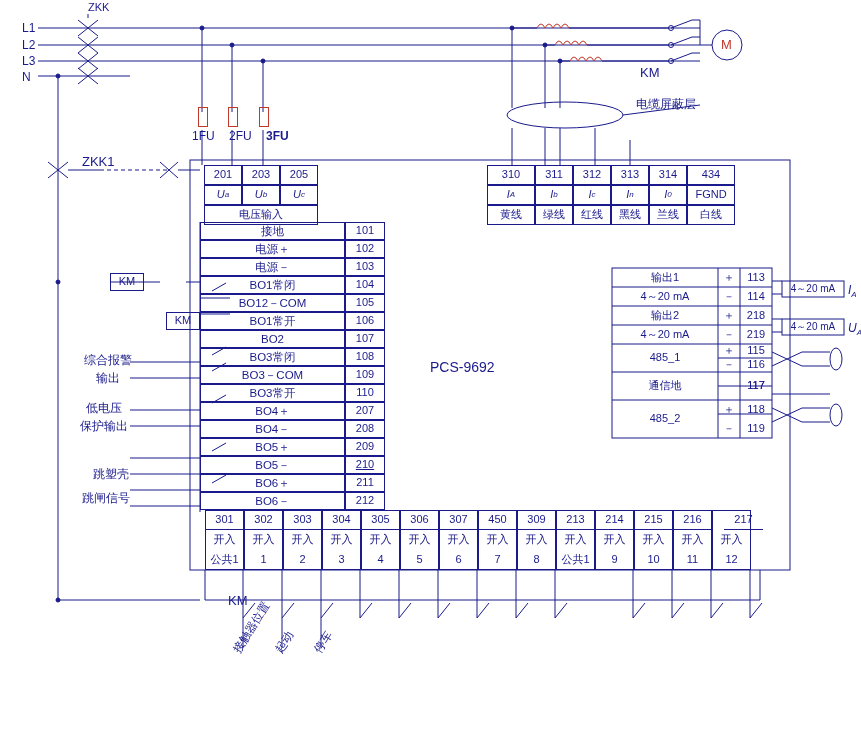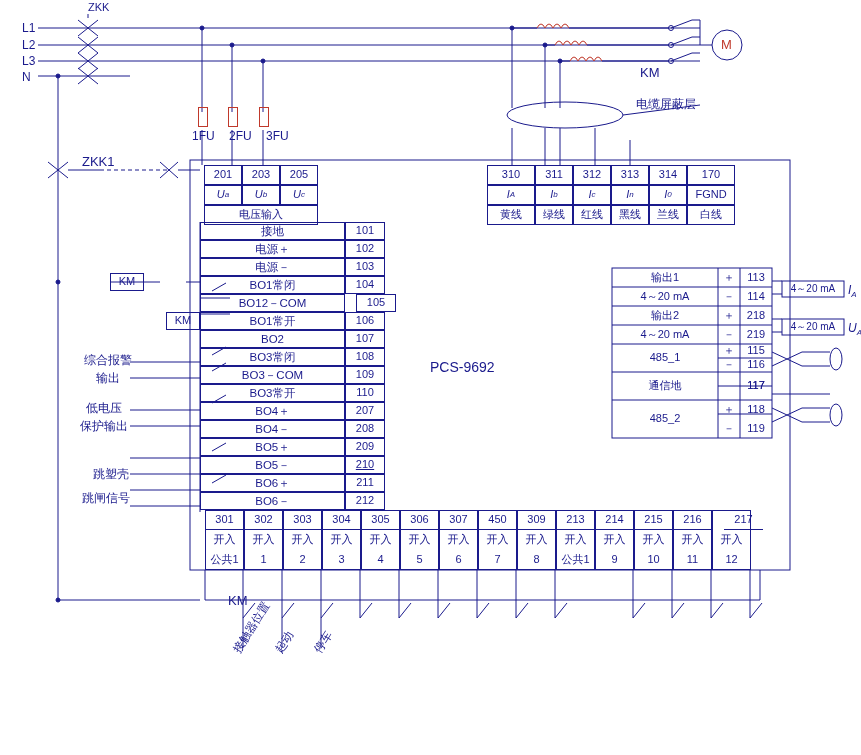--- a/index.html
+++ b/index.html
@@ -205,21 +205,21 @@
   <div class="lbl" style="left:82px;top:155px;font-size:13px;">ZKK1</div>
   <div class="lbl" style="left:721px;top:38px;font-size:13px;color:#c0392b;">M</div>
   <div class="lbl" style="left:640px;top:66px;font-size:13px;">KM</div>
   <div class="lbl" style="left:636px;top:98px;">电缆屏蔽层</div>
 
   <div style="position:absolute;left:198px;top:107px;width:8px;height:18px;border:1px solid #c0392b;"></div>
   <div style="position:absolute;left:228px;top:107px;width:8px;height:18px;border:1px solid #c0392b;"></div>
   <div style="position:absolute;left:259px;top:107px;width:8px;height:18px;border:1px solid #c0392b;"></div>
   <div class="lbl" style="left:192px;top:130px;">1FU</div>
   <div class="lbl" style="left:229px;top:130px;">2FU</div>
-  <div class="lbl" style="left:266px;top:130px;">3FU</div>
+  <div class="lbl" style="left:266px;top:130px;font-weight:bold;">3FU</div>
 
   <div class="cbox" style="left:204px;top:165px;width:38px;height:20px;">201</div>
   <div class="cbox" style="left:242px;top:165px;width:38px;height:20px;">203</div>
   <div class="cbox" style="left:280px;top:165px;width:38px;height:20px;">205</div>
   <div class="cbox" style="left:204px;top:185px;width:38px;height:20px;font-style:italic;">
       <span>U</span>
       <span class="sub">a</span>
     </div>
   <div class="cbox" style="left:242px;top:185px;width:38px;height:20px;font-style:italic;">
       <span>U</span>
@@ -229,21 +229,21 @@
       <span>U</span>
       <span class="sub">c</span>
     </div>
   <div class="cbox" style="left:204px;top:205px;width:114px;height:20px;">电压输入</div>
 
   <div class="cbox" style="left:487px;top:165px;width:48px;height:20px;">310</div>
   <div class="cbox" style="left:535px;top:165px;width:38px;height:20px;">311</div>
   <div class="cbox" style="left:573px;top:165px;width:38px;height:20px;">312</div>
   <div class="cbox" style="left:611px;top:165px;width:38px;height:20px;">313</div>
   <div class="cbox" style="left:649px;top:165px;width:38px;height:20px;">314</div>
-  <div class="cbox" style="left:687px;top:165px;width:48px;height:20px;">170</div>
+  <div class="cbox" style="left:687px;top:165px;width:48px;height:20px;">434</div>
 
   <div class="cbox" style="left:487px;top:185px;width:48px;height:20px;font-style:italic;">
       <span>I</span>
       <span class="sub">A</span>
     </div>
   <div class="cbox" style="left:535px;top:185px;width:38px;height:20px;font-style:italic;">
       <span>I</span>
       <span class="sub">b</span>
     </div>
   <div class="cbox" style="left:573px;top:185px;width:38px;height:20px;font-style:italic;">
@@ -270,21 +270,21 @@
   <div id="io-list">
       <div class="cbox rowlabel" style="left: 200px; top: 222px; width: 145px; height: 18px;">接地</div>
       <div class="cbox term" style="left: 345px; top: 222px; width: 40px; height: 18px;">101</div>
       <div class="cbox rowlabel" style="left: 200px; top: 240px; width: 145px; height: 18px;">电源＋</div>
       <div class="cbox term" style="left: 345px; top: 240px; width: 40px; height: 18px;">102</div>
       <div class="cbox rowlabel" style="left: 200px; top: 258px; width: 145px; height: 18px;">电源－</div>
       <div class="cbox term" style="left: 345px; top: 258px; width: 40px; height: 18px;">103</div>
       <div class="cbox rowlabel" style="left: 200px; top: 276px; width: 145px; height: 18px;">BO1常闭</div>
       <div class="cbox term" style="left: 345px; top: 276px; width: 40px; height: 18px;">104</div>
       <div class="cbox rowlabel" style="left: 200px; top: 294px; width: 145px; height: 18px;">BO12－COM</div>
-      <div class="cbox term" style="left: 345px; top: 294px; width: 40px; height: 18px; margin-left: 11px;">105</div>
+      <div class="cbox term" style="left: 345px; top: 294px; width: 40px; height: 18px;">105</div>
       <div class="cbox rowlabel" style="left: 200px; top: 312px; width: 145px; height: 18px;">BO1常开</div>
       <div class="cbox term" style="left: 345px; top: 312px; width: 40px; height: 18px;">106</div>
       <div class="cbox rowlabel" style="left: 200px; top: 330px; width: 145px; height: 18px;">BO2</div>
       <div class="cbox term" style="left: 345px; top: 330px; width: 40px; height: 18px;">107</div>
       <div class="cbox rowlabel" style="left: 200px; top: 348px; width: 145px; height: 18px;">BO3常闭</div>
       <div class="cbox term" style="left: 345px; top: 348px; width: 40px; height: 18px;">108</div>
       <div class="cbox rowlabel" style="left: 200px; top: 366px; width: 145px; height: 18px;">BO3－COM</div>
       <div class="cbox term" style="left: 345px; top: 366px; width: 40px; height: 18px;">109</div>
       <div class="cbox rowlabel" style="left: 200px; top: 384px; width: 145px; height: 18px;">BO3常开</div>
       <div class="cbox term" style="left: 345px; top: 384px; width: 40px; height: 18px;">110</div>

